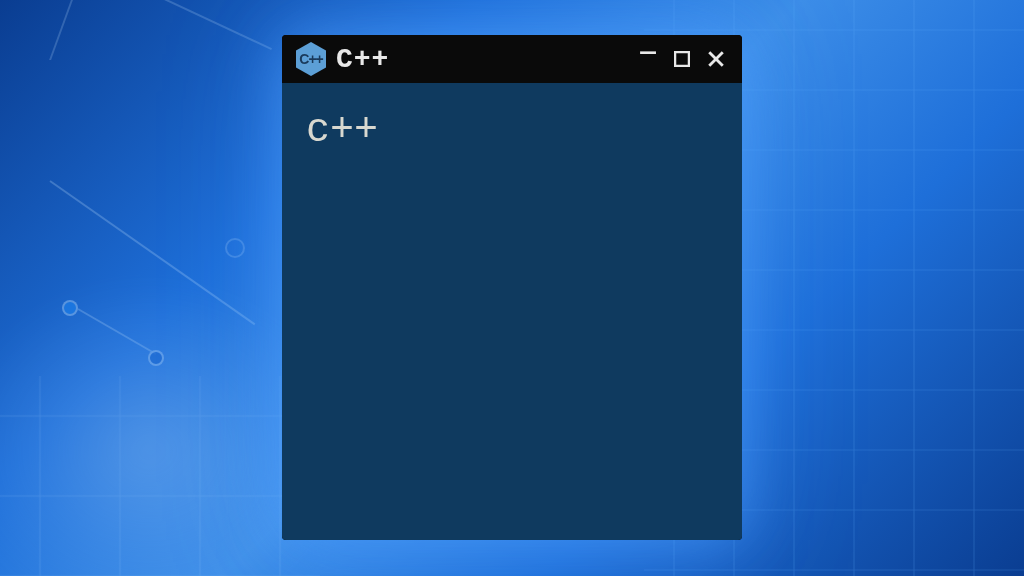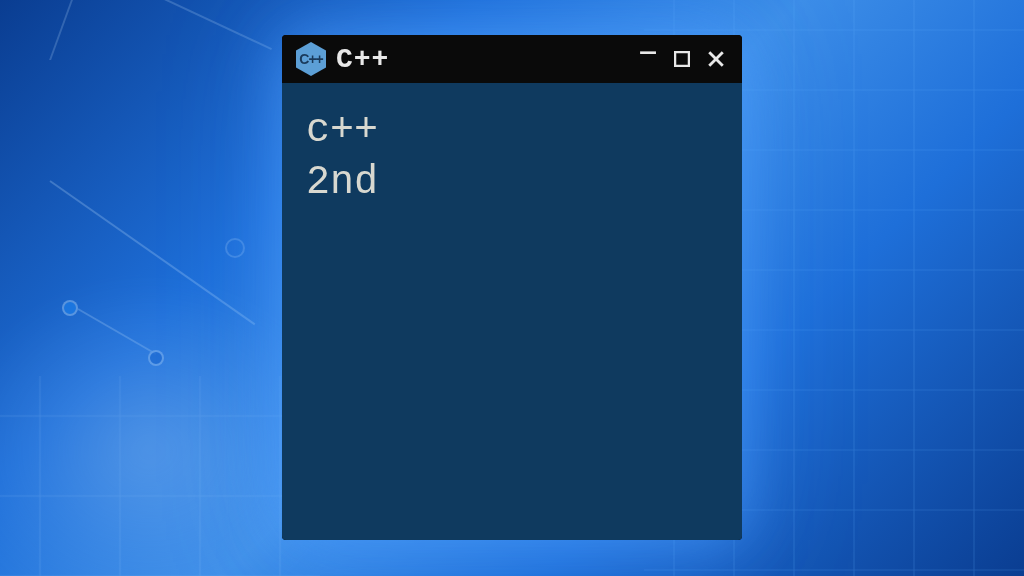--- a/index.html
+++ b/index.html
@@ -247,15 +247,14 @@
       <div class="ctrl-btn ctrl-close">
         <svg viewBox="0 0 16 16" width="18" height="18">
           <line x1="2" y1="2" x2="14" y2="14" stroke="#e8e8e8" stroke-width="2.5"></line>
           <line x1="14" y1="2" x2="2" y2="14" stroke="#e8e8e8" stroke-width="2.5"></line>
         </svg>
       </div>
     </div>
   </div>
   <div class="terminal-body">
     <div class="terminal-line">c++</div>
-    <div class="terminal-line">2nd</div>
   </div>
 </div>
 
 </body></html>

